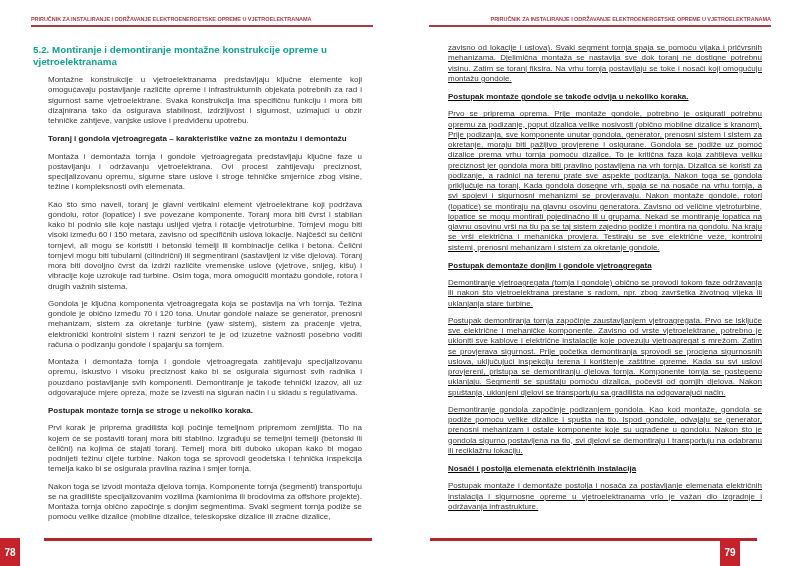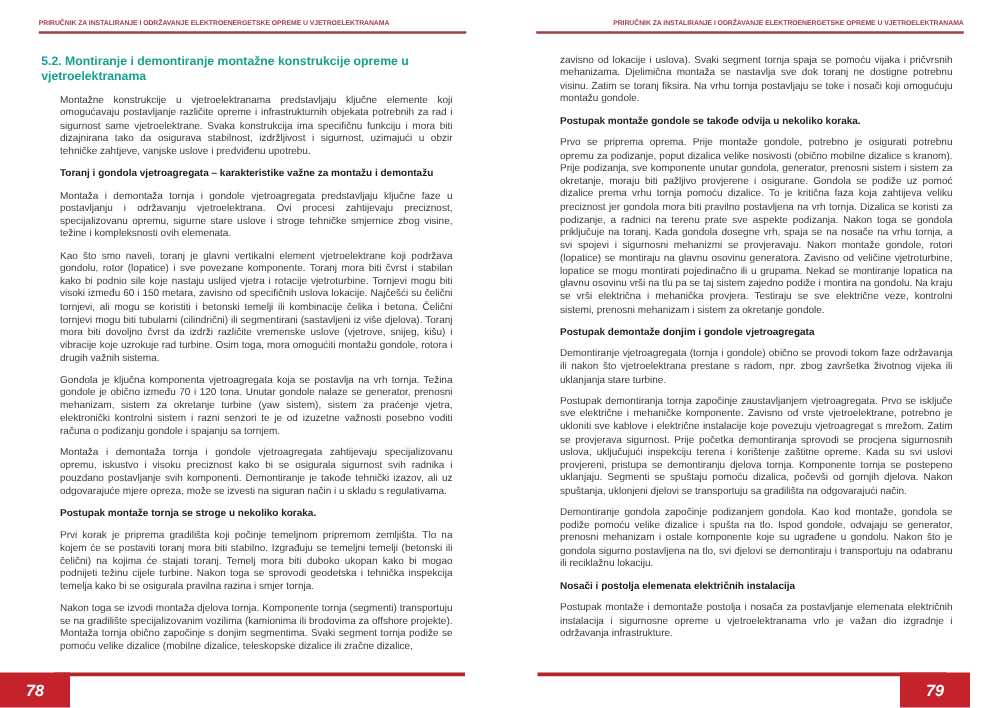--- a/index.html
+++ b/index.html
@@ -27,21 +27,21 @@
 
   .section-title {
     color: #16a090;
     font-weight: 700;
     font-size: 9.8px;
     line-height: 11.6px;
     margin: 17px 4px 0 2px;
   }
 
   .page-body.left  { padding-left: 17px; padding-right: 11px; }
-  .page-body.right { padding-left: 19px; padding-right: 9px; }
+  .page-body.right { padding-left: 19px; padding-right: 9px; text-decoration: underline; }
 
   .block {
     font-size: 8px;
     line-height: 10.25px;
     color: #3a3a3a;
     text-align: justify;
     margin: 7px 0 0 0;
   }
   #page-left .page-body .block:first-child { margin-top: 8px; }
   #page-right .page-body .block:first-child { margin-top: 16px; }
@@ -57,30 +57,29 @@
     top: 538px;
     height: 2.5px;
     background: #b2252b;
   }
   #footer-rule-left  { left: 44px;  width: 328px; }
   #footer-rule-right { left: 430px; width: 327px; }
 
   .pagenum-badge {
     position: absolute;
     top: 538px;
-    width: 56px;
+    width: 20px;
     height: 28px;
     background: #c4232b;
     color: #ffffff;
-    font-size: 13px;
+    font-size: 10px;
     font-weight: 700;
     display: flex;
     align-items: center;
     justify-content: center;
-    font-style: italic;
   }
   #pagenum-left  { left: 0; }
   #pagenum-right { left: 720px; }
 </style>
 </head>
 <body>
 
 <div class="page" id="page-left">
   <div class="running-head">PRIRUČNIK ZA INSTALIRANJE I ODRŽAVANJE ELEKTROENERGETSKE OPREME U VJETROELEKTRANAMA</div>
   <div class="section-title">5.2. Montiranje i demontiranje montažne konstrukcije opreme u vjetroelektranama</div>

